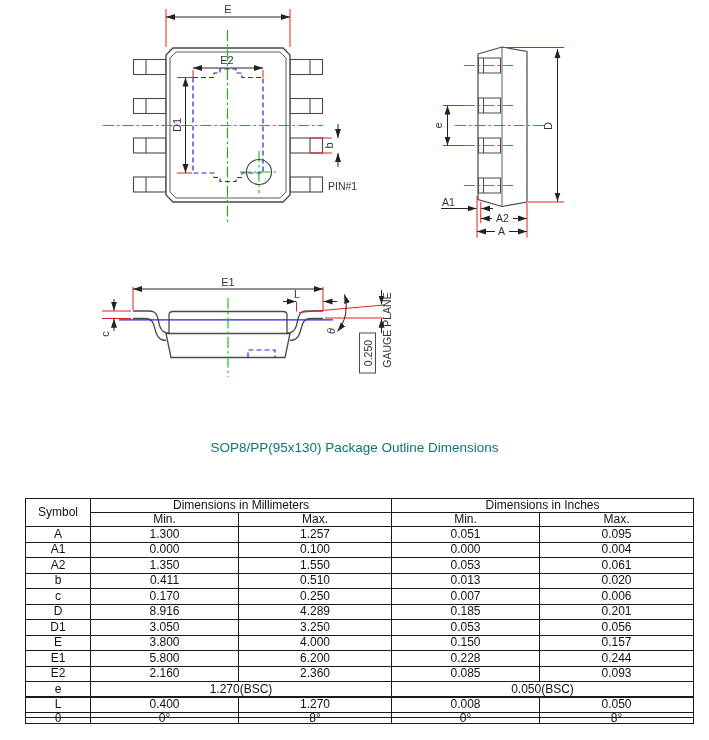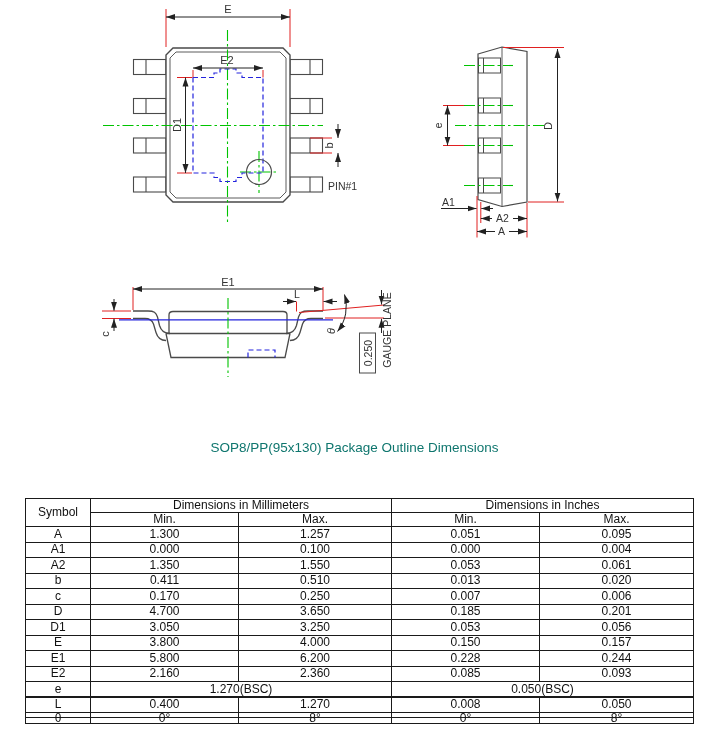--- a/index.html
+++ b/index.html
@@ -259,22 +259,22 @@
         </tr>
         <tr>
           <td>c</td>
           <td>0.170</td>
           <td>0.250</td>
           <td>0.007</td>
           <td>0.006</td>
         </tr>
         <tr>
           <td>D</td>
-          <td>4.700</td>
-          <td>3.650</td>
+          <td>8.916</td>
+          <td>4.289</td>
           <td>0.185</td>
           <td>0.201</td>
         </tr>
         <tr>
           <td>D1</td>
           <td>3.050</td>
           <td>3.250</td>
           <td>0.053</td>
           <td>0.056</td>
         </tr>

